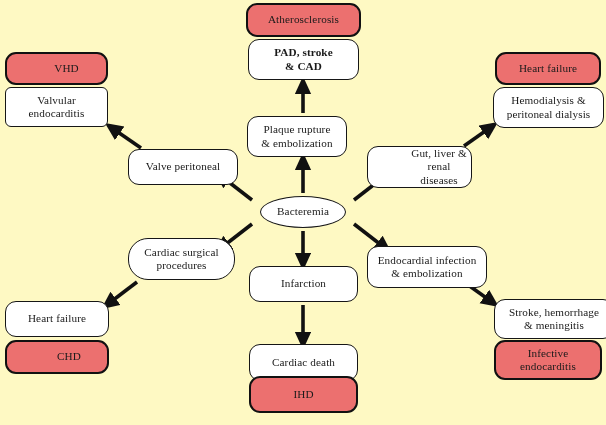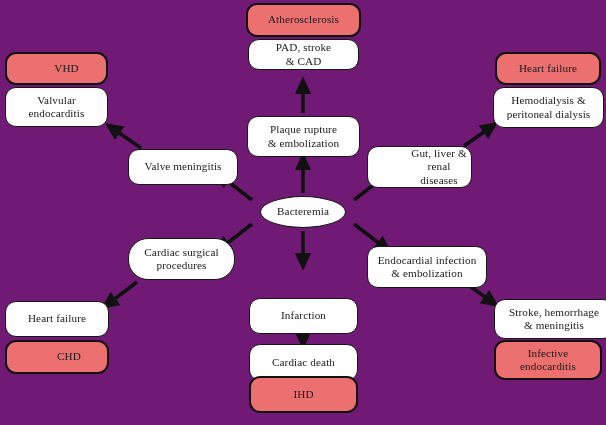--- a/index.html
+++ b/index.html
@@ -4,21 +4,21 @@
 <style>
   html, body {
     margin: 0;
     padding: 0;
     background: #ffffff;
   }
   #diagram {
     position: relative;
     width: 606px;
     height: 425px;
-    background: #701a75;
+    background: #fef9c3;
     font-family: "Liberation Serif", "DejaVu Serif", serif;
     overflow: hidden;
   }
   .node {
     position: absolute;
     box-sizing: border-box;
     display: flex;
     align-items: center;
     justify-content: center;
     text-align: center;
@@ -78,54 +78,54 @@
         <line x1="464" y1="146" x2="491" y2="127" marker-end="url(#arrowhead)" stroke-linecap="butt"></line>
         <line x1="137" y1="282" x2="108" y2="304" marker-end="url(#arrowhead)" stroke-linecap="butt"></line>
         <line x1="464" y1="282" x2="492" y2="302" marker-end="url(#arrowhead)" stroke-linecap="butt"></line>
         <line x1="303" y1="305" x2="303" y2="341" marker-end="url(#arrowhead)" stroke-linecap="butt"></line>
       </g>
   </svg>
   <div id="node-layer">
       <div class="node red" style="left: 246px; top: 3px; width: 115px; height: 34px;">
         <span>Atherosclerosis</span>
       </div>
-      <div class="node" style="left: 248px; top: 39px; width: 111px; height: 31px;">
+      <div class="node" style="left: 248px; top: 39px; width: 111px; height: 41px; font-weight: bold;">
         <span>PAD, stroke<br>&amp; CAD</span>
       </div>
       <div class="node red" style="left: 5px; top: 52px; width: 103px; height: 33px; padding-left: 24px;">
         <span>VHD</span>
       </div>
-      <div class="node" style="left: 5px; top: 87px; width: 103px; height: 40px;">
+      <div class="node" style="left: 5px; top: 87px; width: 103px; height: 40px; border-radius: 6px;">
         <span>Valvular<br>endocarditis</span>
       </div>
       <div class="node red" style="left: 495px; top: 52px; width: 106px; height: 33px;">
         <span>Heart failure</span>
       </div>
       <div class="node" style="left: 493px; top: 87px; width: 111px; height: 41px;">
         <span>Hemodialysis &amp;<br>peritoneal dialysis</span>
       </div>
-      <div class="node" style="left: 247px; top: 116px; width: 113px; height: 41px;">
+      <div class="node" style="left: 247px; top: 116px; width: 100px; height: 41px;">
         <span>Plaque rupture<br>&amp; embolization</span>
       </div>
       <div class="node" style="left: 128px; top: 149px; width: 110px; height: 36px;">
-        <span>Valve meningitis</span>
+        <span>Valve peritoneal</span>
       </div>
       <div class="node" style="left: 367px; top: 146px; width: 105px; height: 42px; padding-left: 43px;">
         <span>Gut, liver &amp;<br>renal diseases</span>
       </div>
       <div class="node ellipse" style="left: 260px; top: 196px; width: 86px; height: 32px;">
         <span>Bacteremia</span>
       </div>
       <div class="node" style="left: 128px; top: 238px; width: 107px; height: 42px; border-radius: 20px;">
         <span>Cardiac surgical<br>procedures</span>
       </div>
       <div class="node" style="left: 367px; top: 238px; width: 120px; height: 42px; margin-top: 8px;">
         <span>Endocardial infection<br>&amp; embolization</span>
       </div>
-      <div class="node" style="left: 249px; top: 266px; width: 109px; height: 36px; margin-top: 32px;">
+      <div class="node" style="left: 249px; top: 266px; width: 109px; height: 36px;">
         <span>Infarction</span>
       </div>
       <div class="node" style="left: 5px; top: 301px; width: 104px; height: 36px;">
         <span>Heart failure</span>
       </div>
       <div class="node red" style="left: 5px; top: 340px; width: 104px; height: 34px; padding-left: 28px;">
         <span>CHD</span>
       </div>
       <div class="node" style="left: 494px; top: 299px; width: 120px; height: 40px;">
         <span>Stroke, hemorrhage<br>&amp; meningitis</span>

